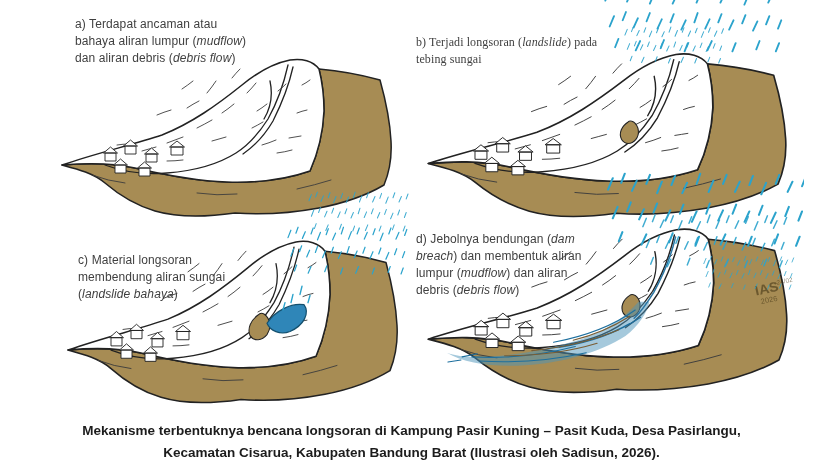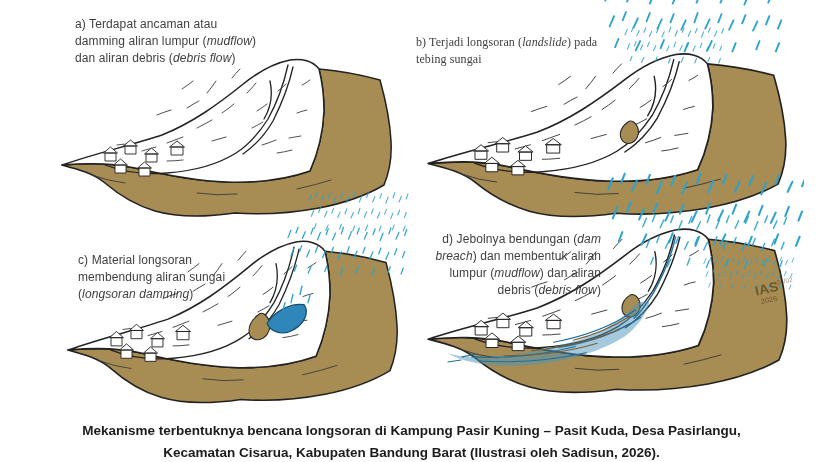--- a/index.html
+++ b/index.html
@@ -111,21 +111,21 @@
   <g transform="translate(316,130) rotate(-12)" fill="#3c2f10" opacity="0.55">
     <text class="sig" x="0" y="0" font-size="13" font-weight="bold">IAS</text>
     <text class="sig" x="21" y="-6" font-size="6">24/02</text>
     <text class="sig" x="3" y="9" font-size="7">2026</text>
   </g>
   <use href="#rain-patch" transform="translate(180,12) scale(1.1)"></use>
   <use href="#rain-patch" transform="translate(212,52) scale(0.8)" opacity="0.9"></use>
   <use href="#rain-patch" transform="translate(268,92) scale(0.5)" opacity="0.85"></use>
 </svg>
 
-<p class="plabel" style="left:75px;top:16px;width:184px;"><span>a) Terdapat ancaman atau damming aliran lumpur (</span><span class="it">mudflow</span><span>) dan aliran debris (</span><span class="it">debris flow</span><span>)</span></p>
+<p class="plabel" style="left:75px;top:16px;width:184px;"><span>a) Terdapat ancaman atau bahaya aliran lumpur (</span><span class="it">mudflow</span><span>) dan aliran debris (</span><span class="it">debris flow</span><span>)</span></p>
 
 <p class="plabel" style="left:416px;top:34px;width:200px;font-family:Liberation Serif, serif;"><span>b) Terjadi longsoran (</span><span class="it">landslide</span><span>) pada tebing sungai</span></p>
 
-<p class="plabel" style="left:78px;top:252px;width:170px;"><span>c) Material longsoran membendung aliran sungai (</span><span class="it">longsoran damming</span><span>)</span></p>
+<p class="plabel" style="left:78px;top:252px;width:170px;"><span>c) Material longsoran membendung aliran sungai (</span><span class="it">landslide bahaya</span><span>)</span></p>
 
-<p class="plabel" style="left:416px;top:231px;width:185px;text-align:right;"><span>d) Jebolnya bendungan (</span><span class="it">dam breach</span><span>) dan membentuk aliran lumpur (</span><span class="it">mudflow</span><span>) dan aliran debris (</span><span class="it">debris flow</span><span>)</span></p>
+<p class="plabel" style="left:416px;top:231px;width:185px;"><span>d) Jebolnya bendungan (</span><span class="it">dam breach</span><span>) dan membentuk aliran lumpur (</span><span class="it">mudflow</span><span>) dan aliran debris (</span><span class="it">debris flow</span><span>)</span></p>
 
 <p class="figcap">Mekanisme terbentuknya bencana longsoran di Kampung Pasir Kuning – Pasit Kuda, Desa Pasirlangu, Kecamatan Cisarua, Kabupaten Bandung Barat (Ilustrasi oleh Sadisun, 2026).</p>
 
 </body></html>

